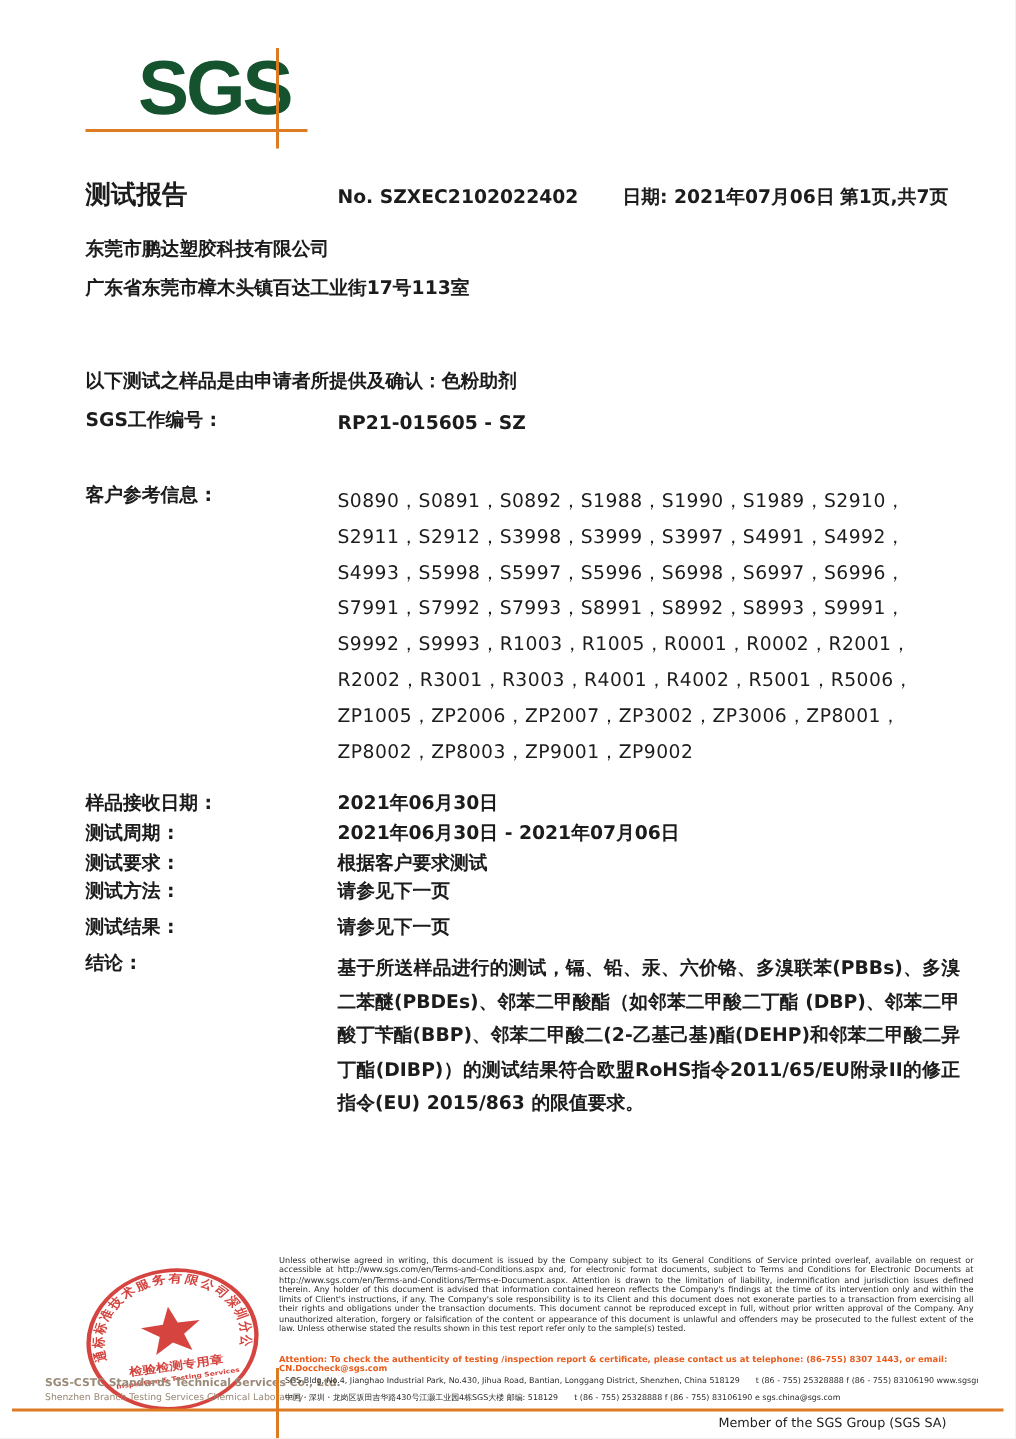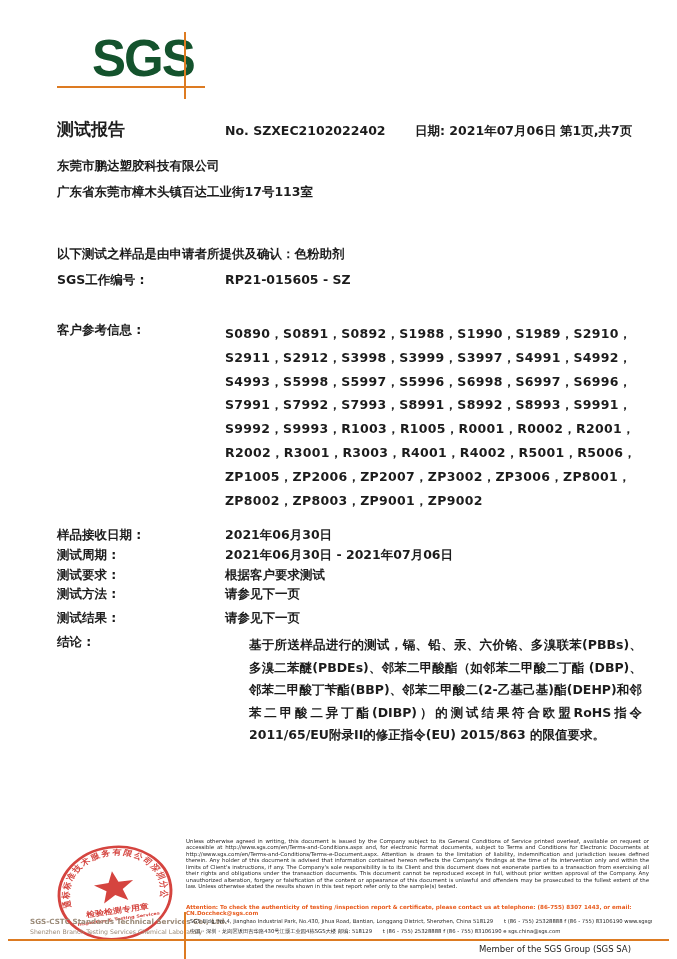--- a/index.html
+++ b/index.html
@@ -22,25 +22,25 @@
   .company-name{position:absolute;left:57px;top:158px;font-size:12.5px;font-weight:bold;}
   .company-address{position:absolute;left:57px;top:184px;font-size:12.5px;font-weight:bold;}
 
   .intro{position:absolute;left:57px;top:246px;font-size:12.5px;font-weight:bold;}
 
   
   .row{position:absolute;left:57px;display:flex;align-items:flex-start;width:585px;}
   .row .lbl{width:168px;flex-shrink:0;font-size:12.5px;font-weight:bold;}
   .row .val{font-size:12.5px;font-weight:bold;}
   .row .val.plain{font-weight:normal;}
-  .r-job{top:272px;} .r-model{top:297px;} .r-ref{top:322px;}
+  .r-job{top:272px;align-items:flex-end;} .r-model{top:297px;} .r-ref{top:322px;}
   .r-received{top:527px;} .r-period{top:547px;} .r-request{top:567px;}
   .r-method{top:586px;} .r-result{top:610px;} .r-conclusion{top:634px;}
-  .ref-line{line-height:23.8px;font-weight:bold;letter-spacing:0.3px;}
-  .conclusion-text{width:415px;line-height:22.6px;font-size:11.8px;font-weight:normal;text-align:justify;margin-left:24px;}
+  .ref-line{line-height:23.8px;font-weight:normal;letter-spacing:0.3px;}
+  .conclusion-text{width:415px;line-height:22.6px;font-size:11.8px;font-weight:normal;text-align:justify;}
 
   
   .stamp{position:absolute;left:54px;top:843px;width:122px;height:100px;transform:rotate(-8deg);}
   .footer-company{position:absolute;left:30px;top:917px;color:#9a8a78;line-height:10px;}
   .footer-company .l1{font-size:7.2px;font-weight:bold;}
   .footer-company .l2{font-size:6.2px;}
   .fine-print{position:absolute;left:186px;top:838px;width:463px;font-size:5.45px;
               line-height:6.45px;text-align:justify;color:#2a2a2a;}
   .attention{position:absolute;left:186px;top:903.5px;width:470px;font-size:5.6px;line-height:6.6px;
              font-weight:bold;color:#e85c1e;}

